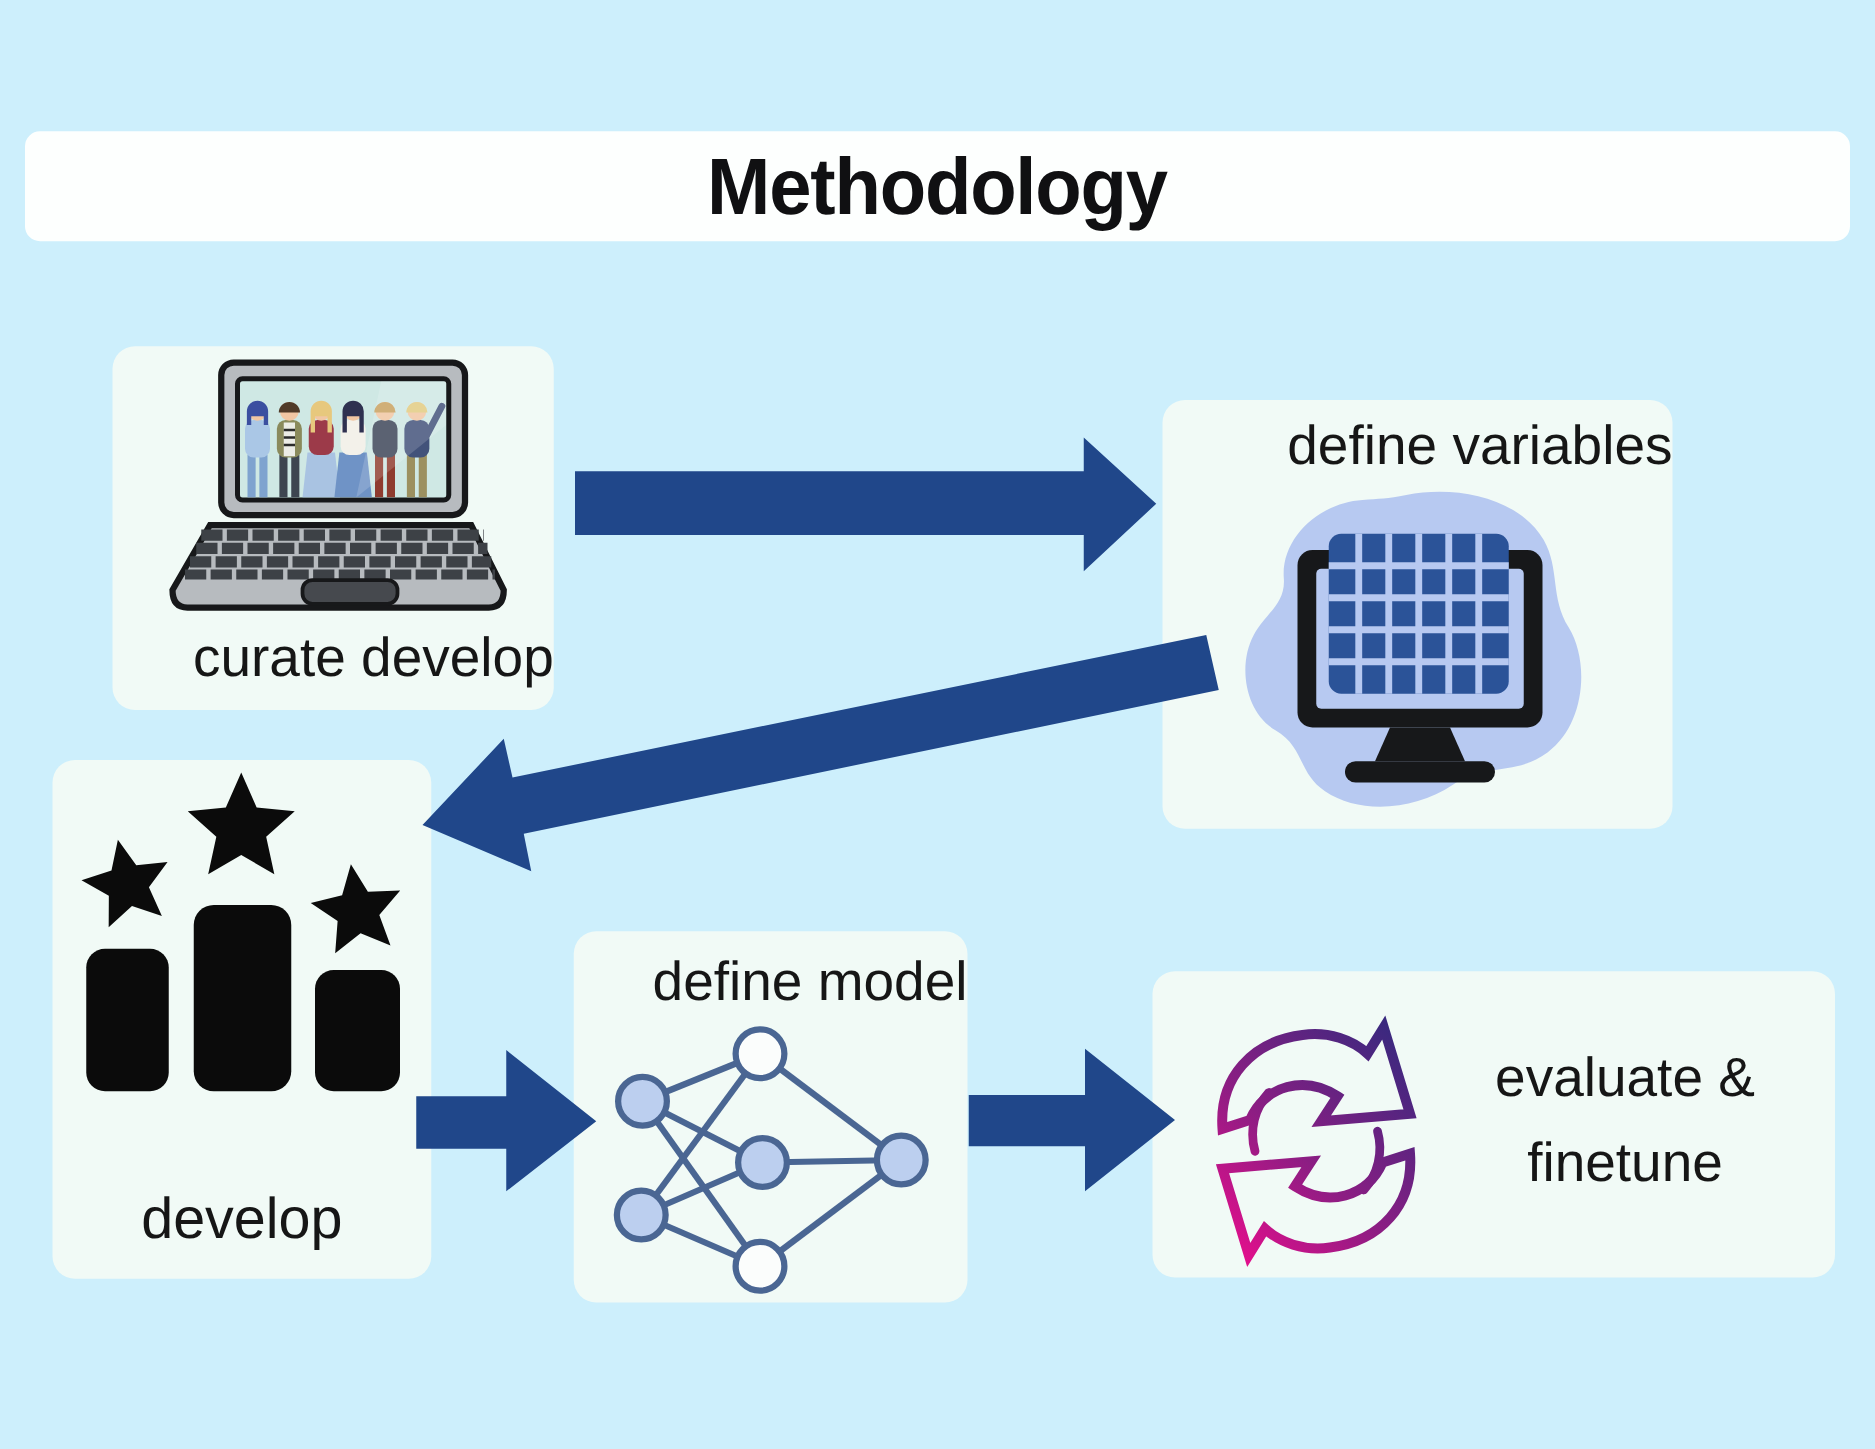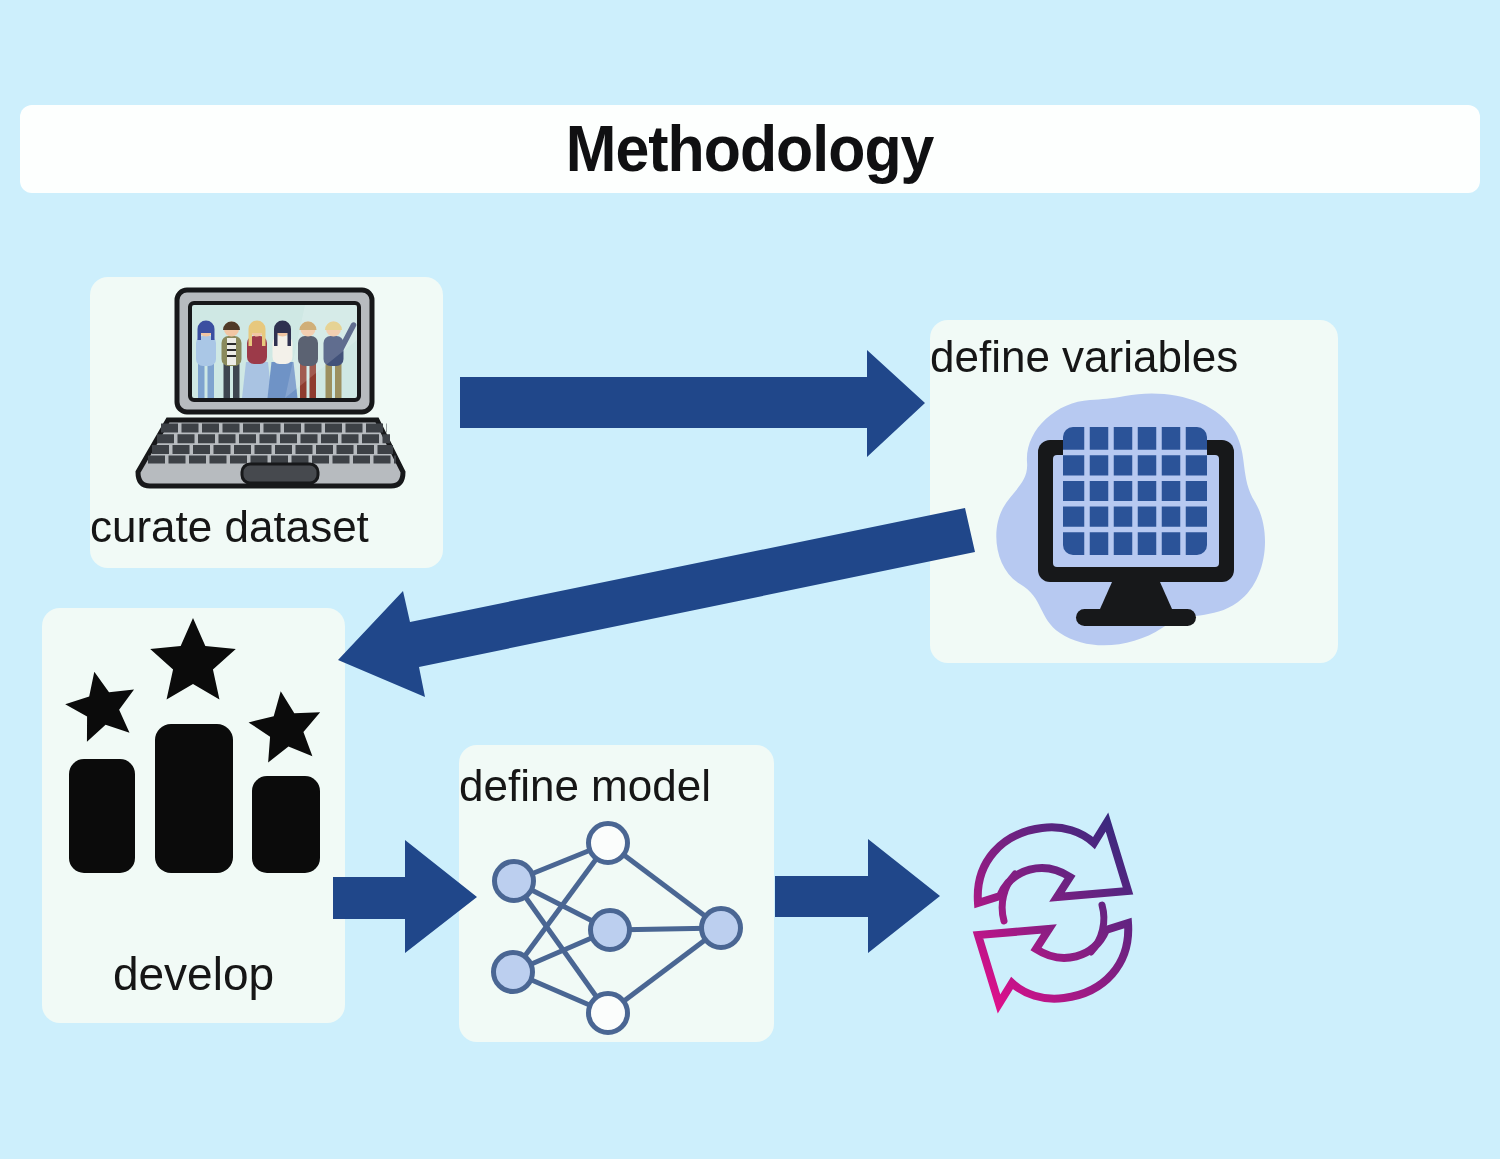--- a/index.html
+++ b/index.html
@@ -13,57 +13,63 @@
           font-family:"Liberation Sans",sans-serif;color:var(--ink);}
   .banner{position:absolute;left:20px;top:105px;width:1460px;height:88px;background:var(--panel);
           border-radius:12px;display:flex;align-items:center;justify-content:center;z-index:1;}
   .title{font-size:64px;font-weight:700;letter-spacing:-1px;transform:scaleX(.95);color:var(--ink);}
   .card{position:absolute;background:var(--card);border-radius:18px;z-index:1;}
   #card-curate{left:90px;top:277px;width:353px;height:291px;}
   #card-define{left:930px;top:320px;width:408px;height:343px;}
   #card-benchmark{left:42px;top:608px;width:303px;height:415px;}
   #card-train{left:459px;top:745px;width:315px;height:297px;}
   #card-evaluate{left:922px;top:777px;width:546px;height:245px;}
-  .label{position:absolute;left:0;width:100%;text-align:left;font-size:44px;color:#161616;}
+  .label{position:absolute;left:0;width:100%;text-align:right;font-size:44px;color:#161616;}
   .label.bottom{bottom:16px;}
   .label.top{top:12px;}
   .label2{position:absolute;left:0;width:100%;bottom:18px;text-align:center;
           font-size:46px;line-height:62px;color:#161616;}
   .eval-text{position:absolute;left:218px;top:52px;width:320px;text-align:center;
              font-size:44px;line-height:68px;color:#161616;}
   svg.layer{position:absolute;left:0;top:0;z-index:2;pointer-events:none;}
   .arrow{fill:var(--arrow);}
 </style>
 </head>
 <body>
 
 <div class="canvas">
 
   <div class="banner">
     <span class="title">Methodology</span>
   </div>
 
   <div class="card" id="card-curate">
-    <div class="label bottom">curate dataset</div>
+    <div class="label bottom">curate develop</div>
   </div>
 
   <div class="card" id="card-define">
     <div class="label top">define variables</div>
   </div>
 
   <div class="card" id="card-benchmark">
     <div class="label2">
       <div>develop</div>
     </div>
   </div>
 
   <div class="card" id="card-train">
     <div class="label top" style="top:16px;">define model</div>
   </div>
 
+  <div class="card" id="card-evaluate">
+    <div class="eval-text">
+      <div>evaluate &amp;</div>
+      <div>finetune</div>
+    </div>
+  </div>
 
   <svg class="layer" width="1500" height="1159" viewBox="0 0 1500 1159">
     <defs>
       <linearGradient id="cyc" gradientUnits="userSpaceOnUse" x1="960" y1="1005" x2="1135" y2="825">
         <stop offset="0" style="stop-color:var(--grad-pink)"></stop>
         <stop offset="0.45" style="stop-color:var(--grad-mid)"></stop>
         <stop offset="1" style="stop-color:var(--grad-indigo)"></stop>
       </linearGradient>
       <polygon id="star" points="0,-1 0.274,-0.377 0.951,-0.309 0.443,0.144 0.588,0.809 0,0.466 -0.588,0.809 -0.443,0.144 -0.951,-0.309 -0.274,-0.377"></polygon>
       <clipPath id="screenclip">

